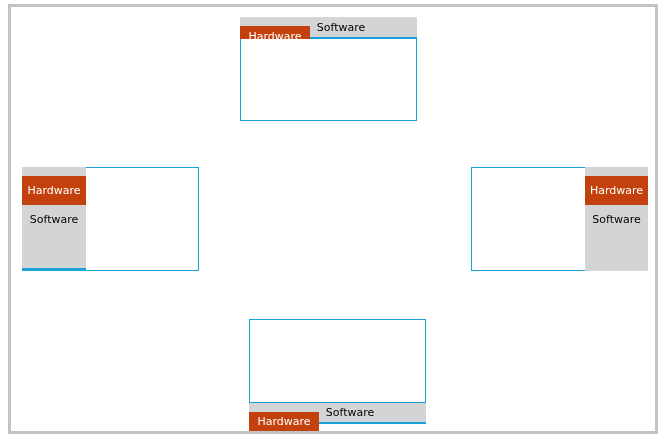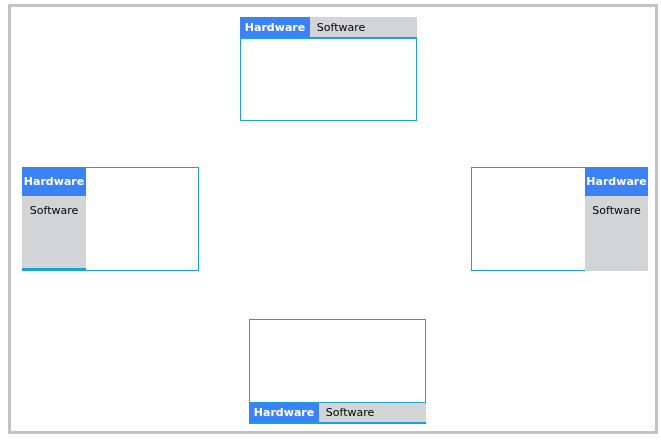--- a/index.html
+++ b/index.html
@@ -10,21 +10,21 @@
   .frame {
     position: absolute; left: 8px; top: 4px; width: 644px; height: 424px;
     border: 3px solid #c3c3c3; background: #fff;
   }
   .tc { position: absolute; }
   .strip { position: absolute; background: #d3d4d6; display: flex; }
   .tab {
     display: flex; align-items: center; justify-content: center;
     color: #000; font-size: 11px; cursor: pointer; box-sizing: border-box; white-space: nowrap;
   }
-  .tab.active { background: #3b82f6; color: #fff; font-weight: bold; }
+  .tab.active { background: #c2410c; color: #fff; font-weight: normal; margin-top: 9px; }
   .panel { position: absolute; background: #fff; border: 1px solid #1ba1d9; box-sizing: border-box; }
 
   
   #tc-top { left: 240px; top: 17px; width: 177px; height: 104px; }
   #tc-top .strip { left: 0; top: 0; width: 177px; height: 20px; border-bottom: 2px solid #1ba1d9; box-sizing: content-box; }
   #tc-top .tab { height: 20px; }
   #tc-top .tab.active { width: 70px; }
   #tc-top .tab.inactive { width: 62px; }
   #tc-top .panel { left: 0; top: 22px; width: 177px; height: 82px; border-top: none; }
 

